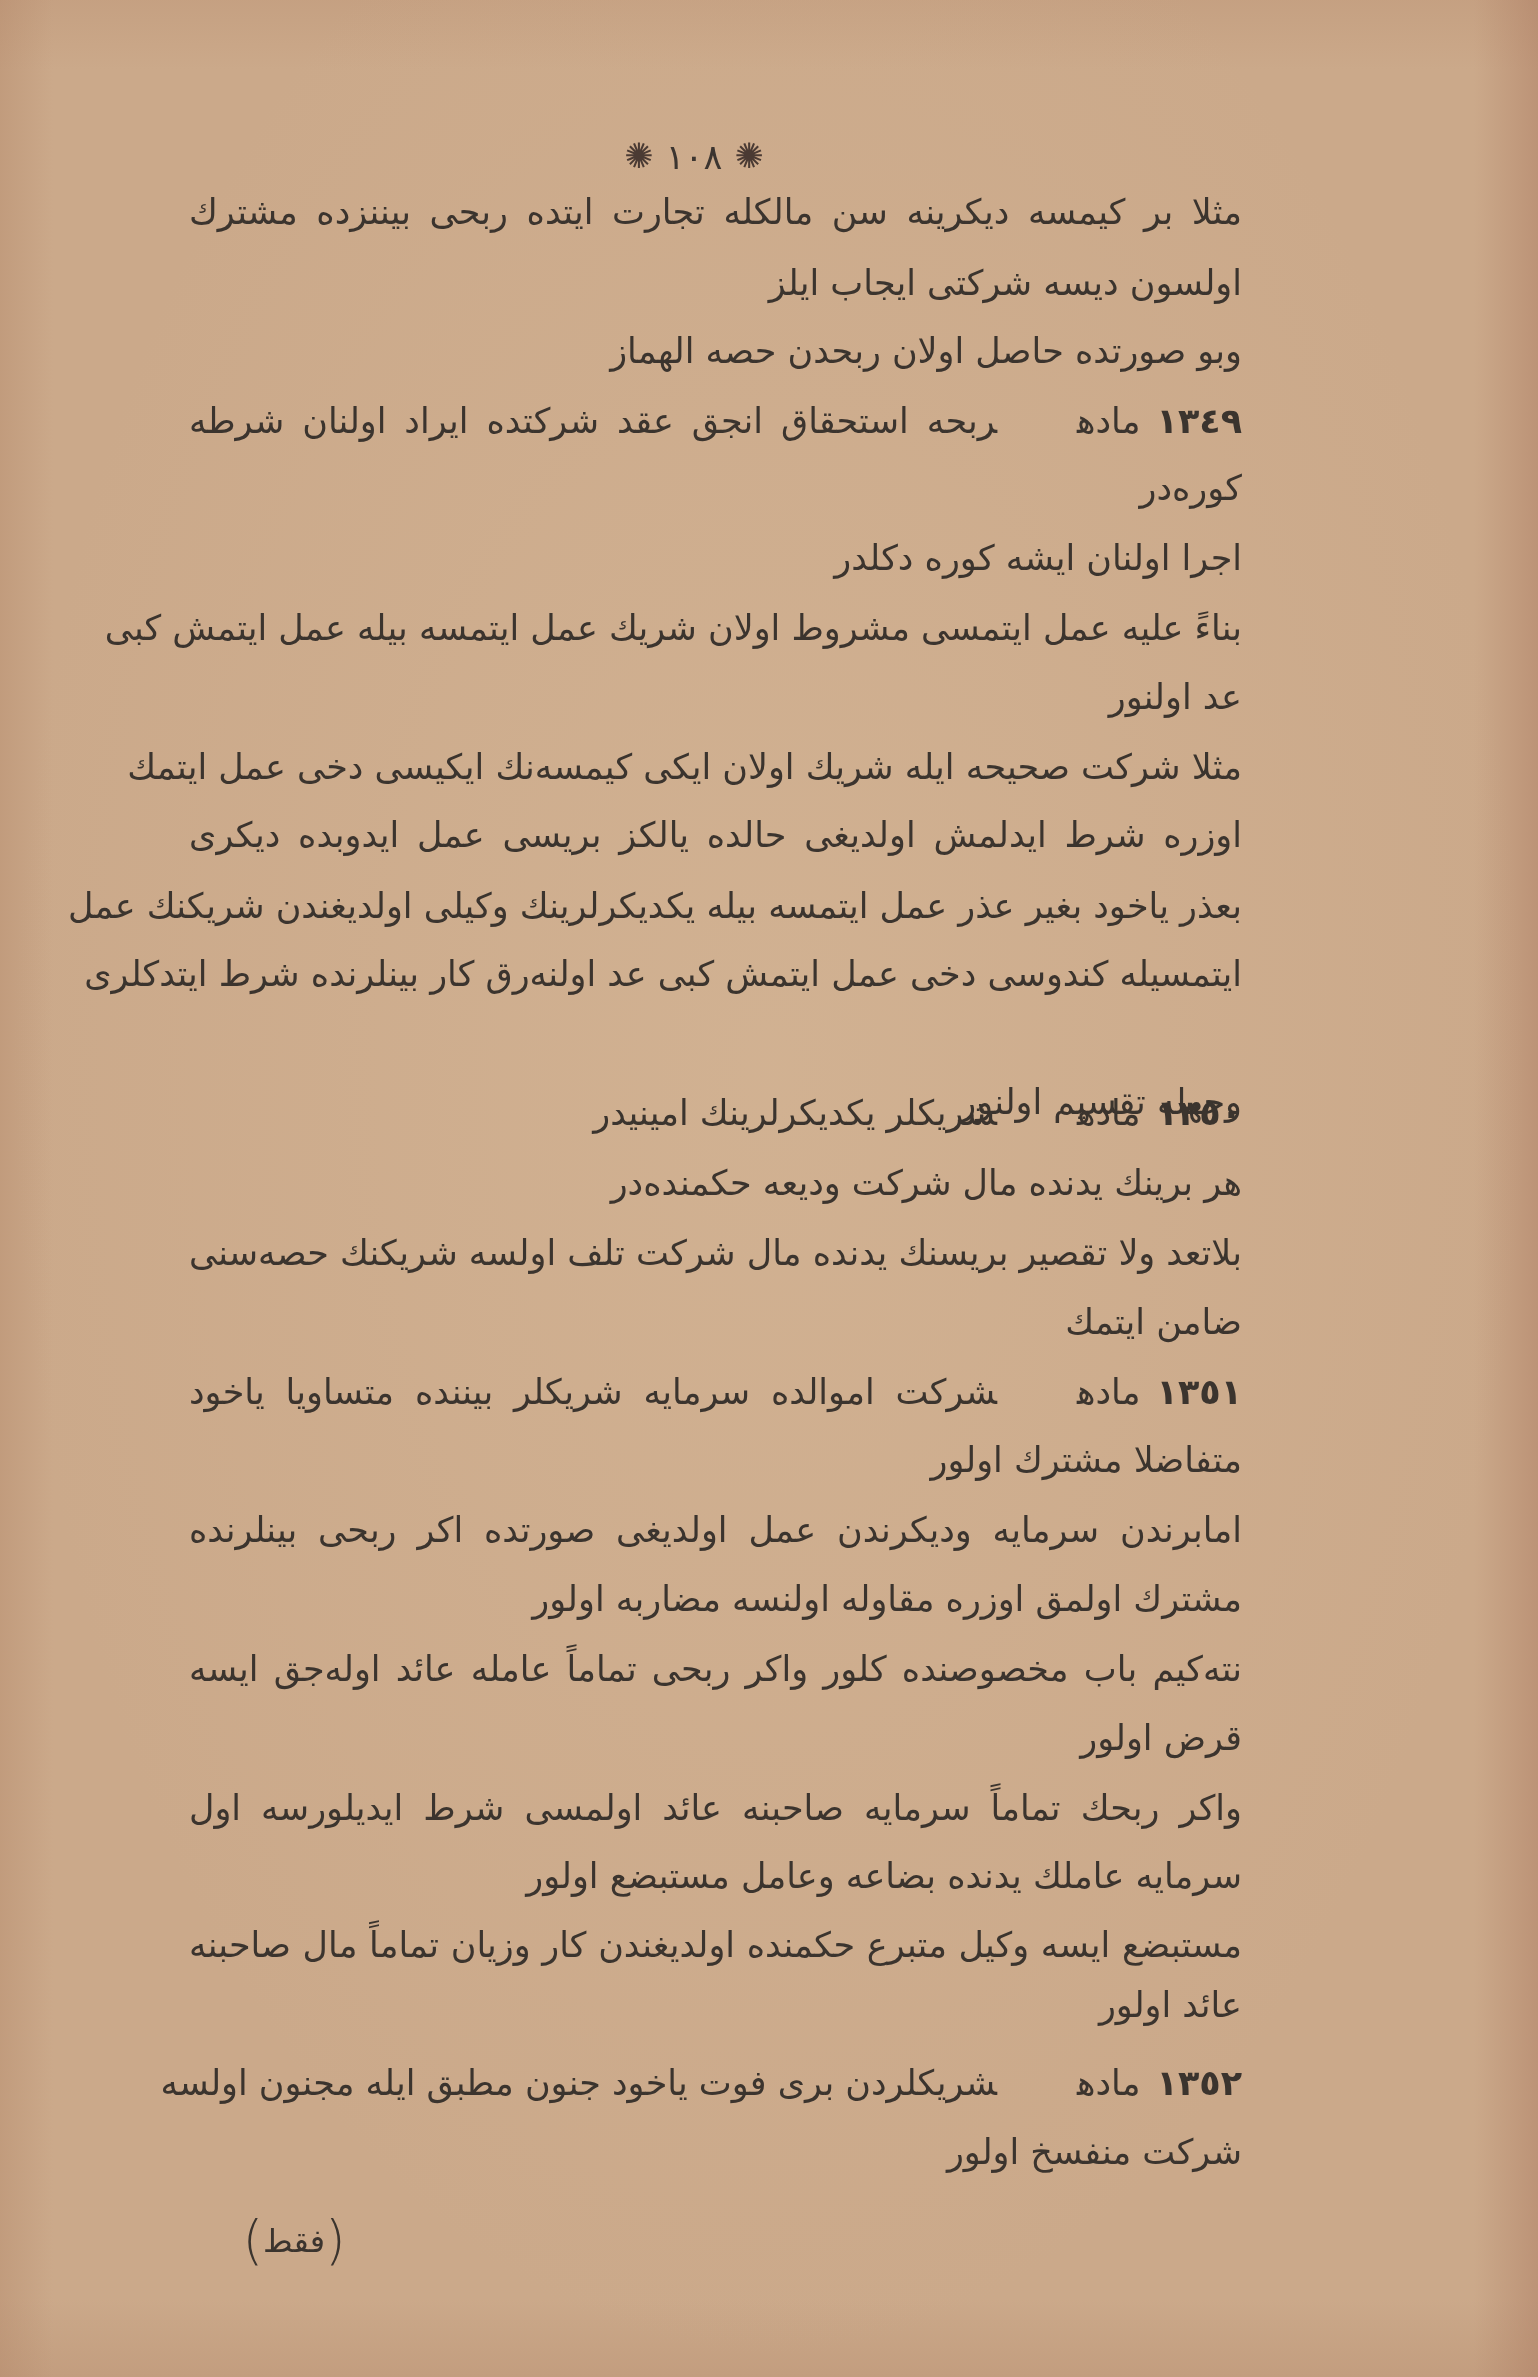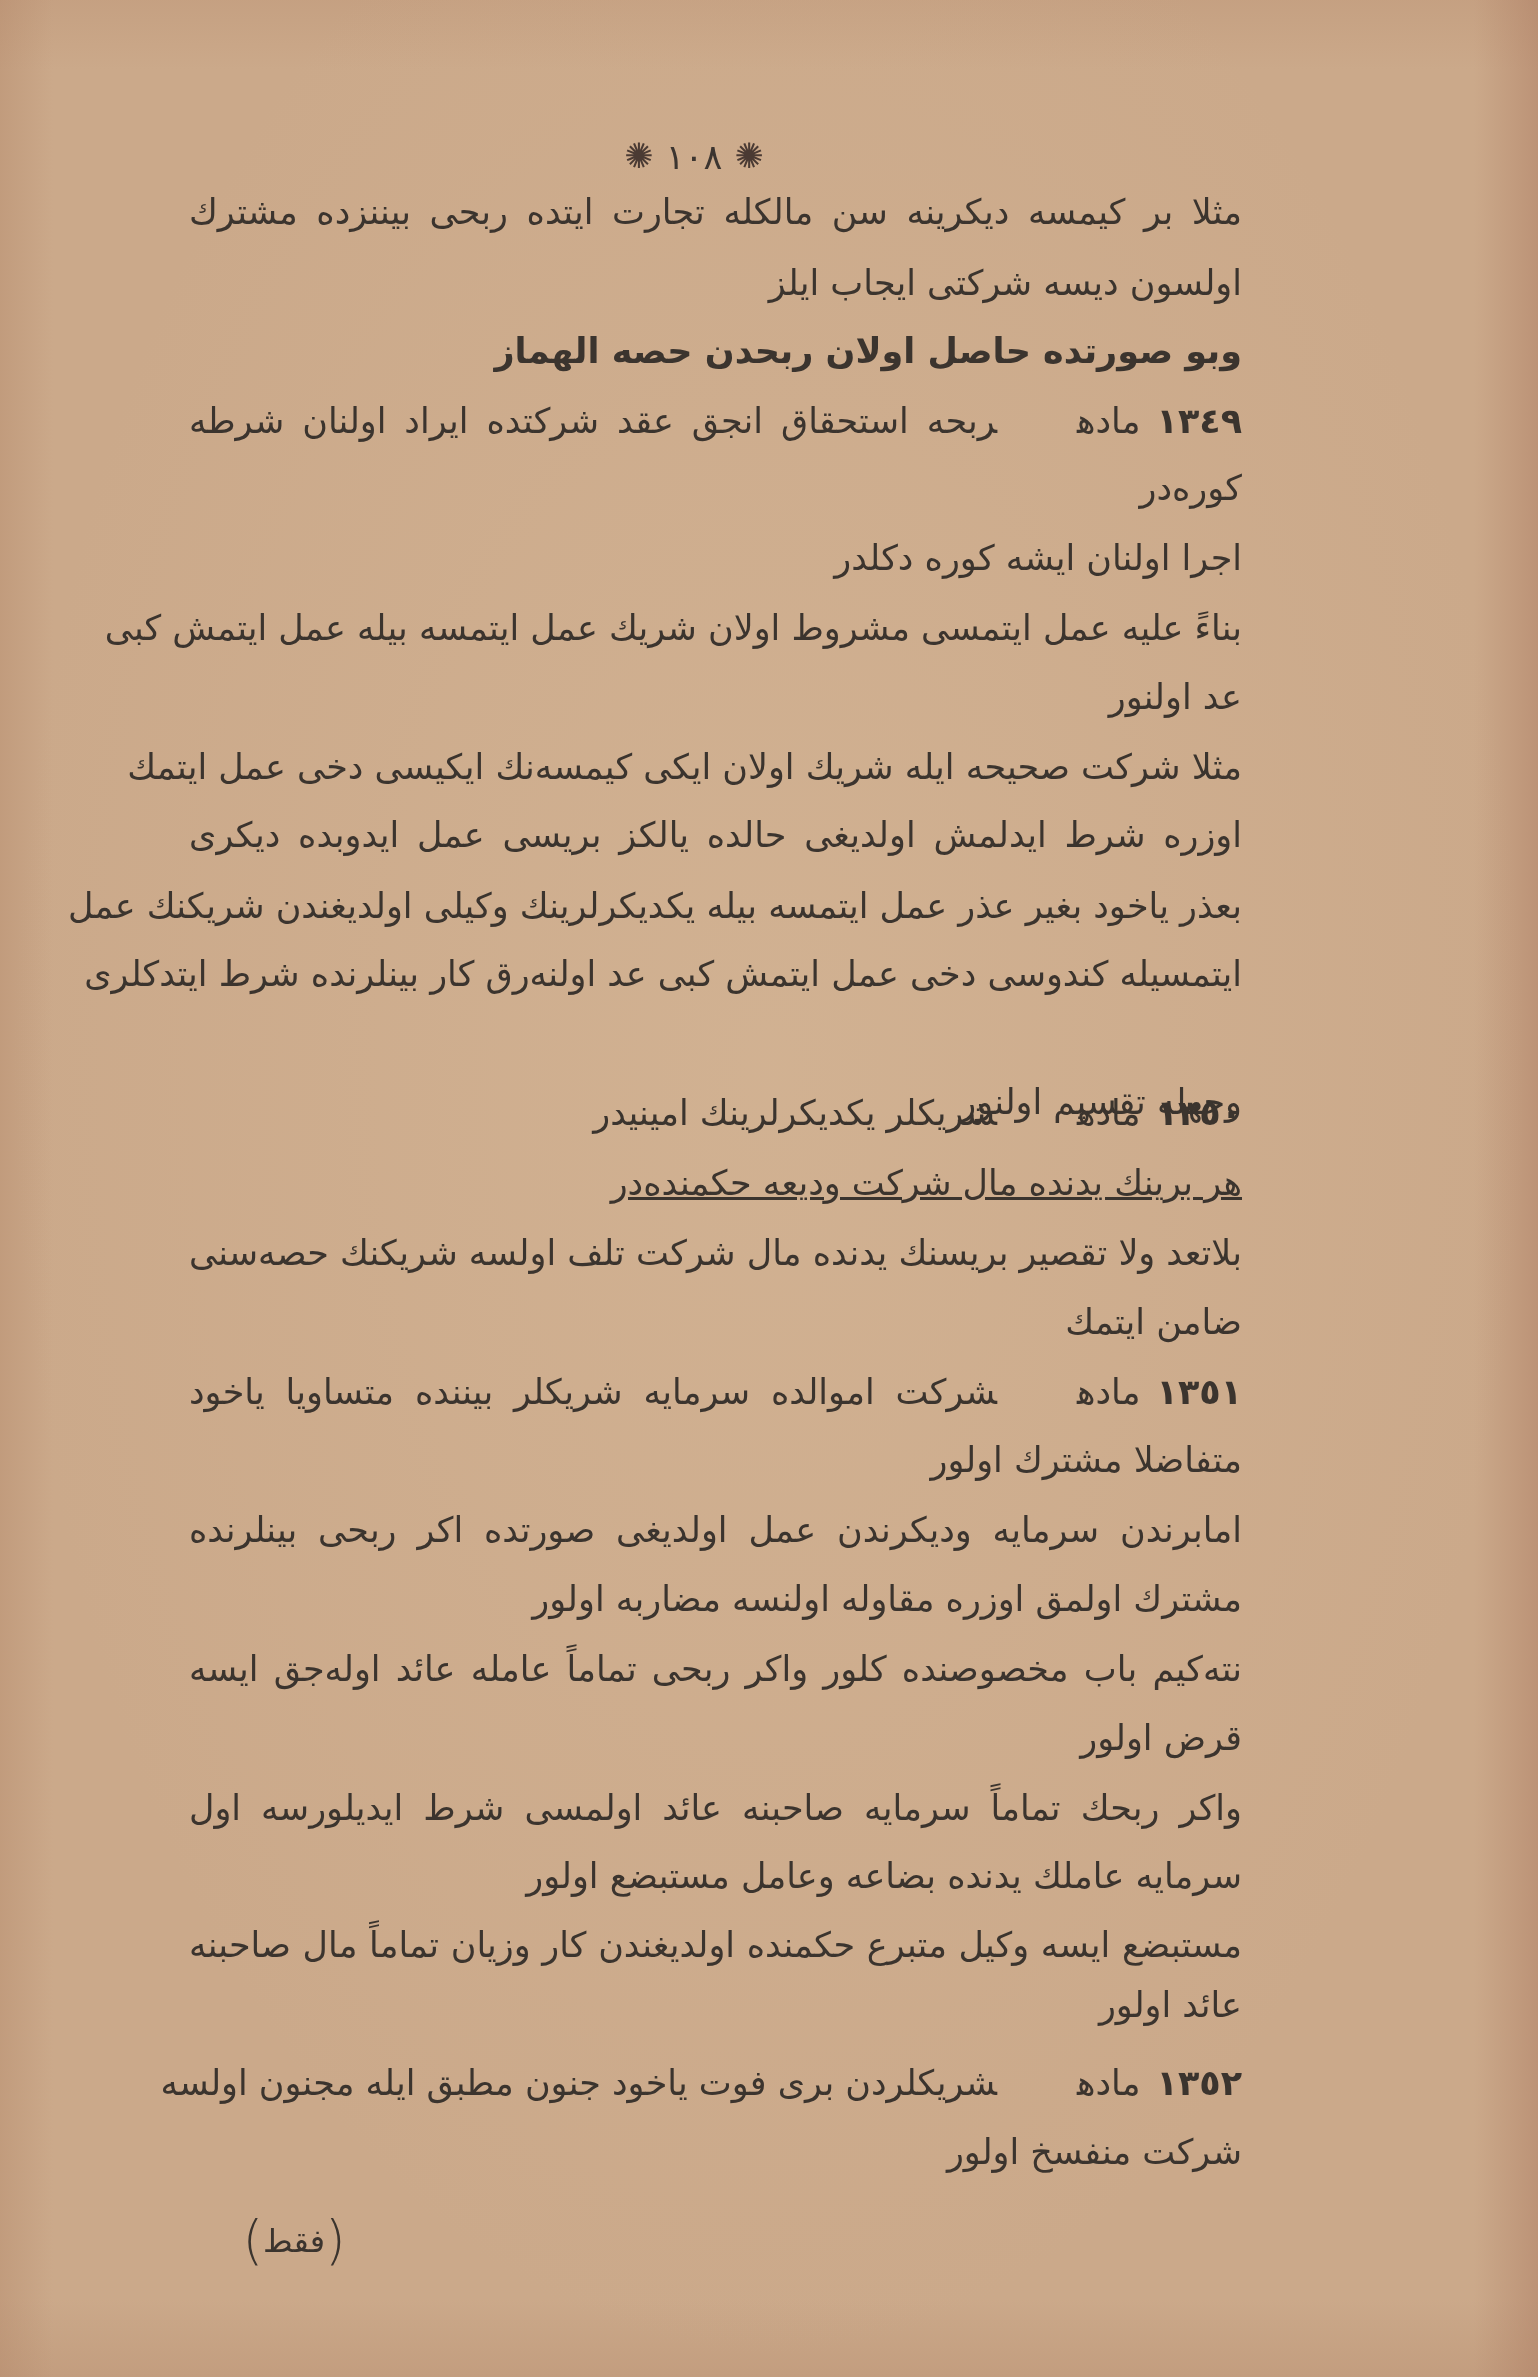--- a/index.html
+++ b/index.html
@@ -103,33 +103,33 @@
 
   <div class="page-number">
     <span class="ornament">✺</span>
     <span class="num">١٠٨</span>
     <span class="ornament">✺</span>
   </div>
 
   <div class="text-block" id="text-block">
       <div class="line full" style="top: 184px;">مثلا بر كيمسه ديكرينه سن مالكله تجارت ايتده ربحى بيننزده مشترك</div>
       <div class="line" style="top: 255px;">اولسون ديسه شركتى ايجاب ايلز</div>
-      <div class="line" style="top: 323px; font-weight: bold;">وبو صورتده حاصل اولان ربحدن حصه الهماز</div>
+      <div class="line" style="top: 323px;">وبو صورتده حاصل اولان ربحدن حصه الهماز</div>
       <div class="line full" style="top: 393px;"><span class="article-num">١٣٤٩</span><span class="article-word">ماده</span><span>ربحه استحقاق انجق عقد شركتده ايراد اولنان شرطه</span></div>
       <div class="line" style="top: 460px;">كوره‌در</div>
       <div class="line" style="top: 530px;">اجرا اولنان ايشه كوره دكلدر</div>
       <div class="line full" style="top: 600px;">بناءً عليه عمل ايتمسى مشروط اولان شريك عمل ايتمسه بيله عمل ايتمش كبى</div>
       <div class="line" style="top: 669px; text-align: right;">عد اولنور</div>
       <div class="line full" style="top: 739px;">مثلا شركت صحيحه ايله شريك اولان ايكى كيمسه‌نك ايكيسى دخى عمل ايتمك</div>
       <div class="line full" style="top: 807px;">اوزره شرط ايدلمش اولديغى حالده يالكز بريسى عمل ايدوبده ديكرى</div>
       <div class="line full" style="top: 878px;">بعذر ياخود بغير عذر عمل ايتمسه بيله يكديكرلرينك وكيلى اولديغندن شريكنك عمل</div>
       <div class="line full" style="top: 946px;">ايتمسيله كندوسى دخى عمل ايتمش كبى عد اولنه‌رق كار بينلرنده شرط ايتدكلرى</div>
       <div class="line" style="top: 1074px; text-align: right;">وجهله تقسيم اولنور</div>
       <div class="line" style="top: 1085px;"><span class="article-num">١٣٥٠</span><span class="article-word">ماده</span><span>شريكلر يكديكرلرينك امينيدر</span></div>
-      <div class="line" style="top: 1155px; text-decoration: underline;">هر برينك يدنده مال شركت وديعه حكمنده‌در</div>
+      <div class="line" style="top: 1155px;">هر برينك يدنده مال شركت وديعه حكمنده‌در</div>
       <div class="line full" style="top: 1225px; margin-left: 25px;">بلاتعد ولا تقصير بريسنك يدنده مال شركت تلف اولسه شريكنك حصه‌سنى</div>
       <div class="line" style="top: 1294px;">ضامن ايتمك</div>
       <div class="line full" style="top: 1364px;"><span class="article-num">١٣٥١</span><span class="article-word">ماده</span><span>شركت اموالده سرمايه شريكلر بيننده متساويا ياخود</span></div>
       <div class="line" style="top: 1432px;">متفاضلا مشترك اولور</div>
       <div class="line full" style="top: 1502px;">امابرندن سرمايه وديكرندن عمل اولديغى صورتده اكر ربحى بينلرنده</div>
       <div class="line" style="top: 1571px;">مشترك اولمق اوزره مقاوله اولنسه مضاربه اولور</div>
       <div class="line full" style="top: 1641px;">نته‌كيم باب مخصوصنده كلور واكر ربحى تماماً عامله عائد اوله‌جق ايسه</div>
       <div class="line" style="top: 1710px;">قرض اولور</div>
       <div class="line full" style="top: 1780px;">واكر ربحك تماماً سرمايه صاحبنه عائد اولمسى شرط ايديلورسه اول</div>
       <div class="line" style="top: 1848px;">سرمايه عاملك يدنده بضاعه وعامل مستبضع اولور</div>

